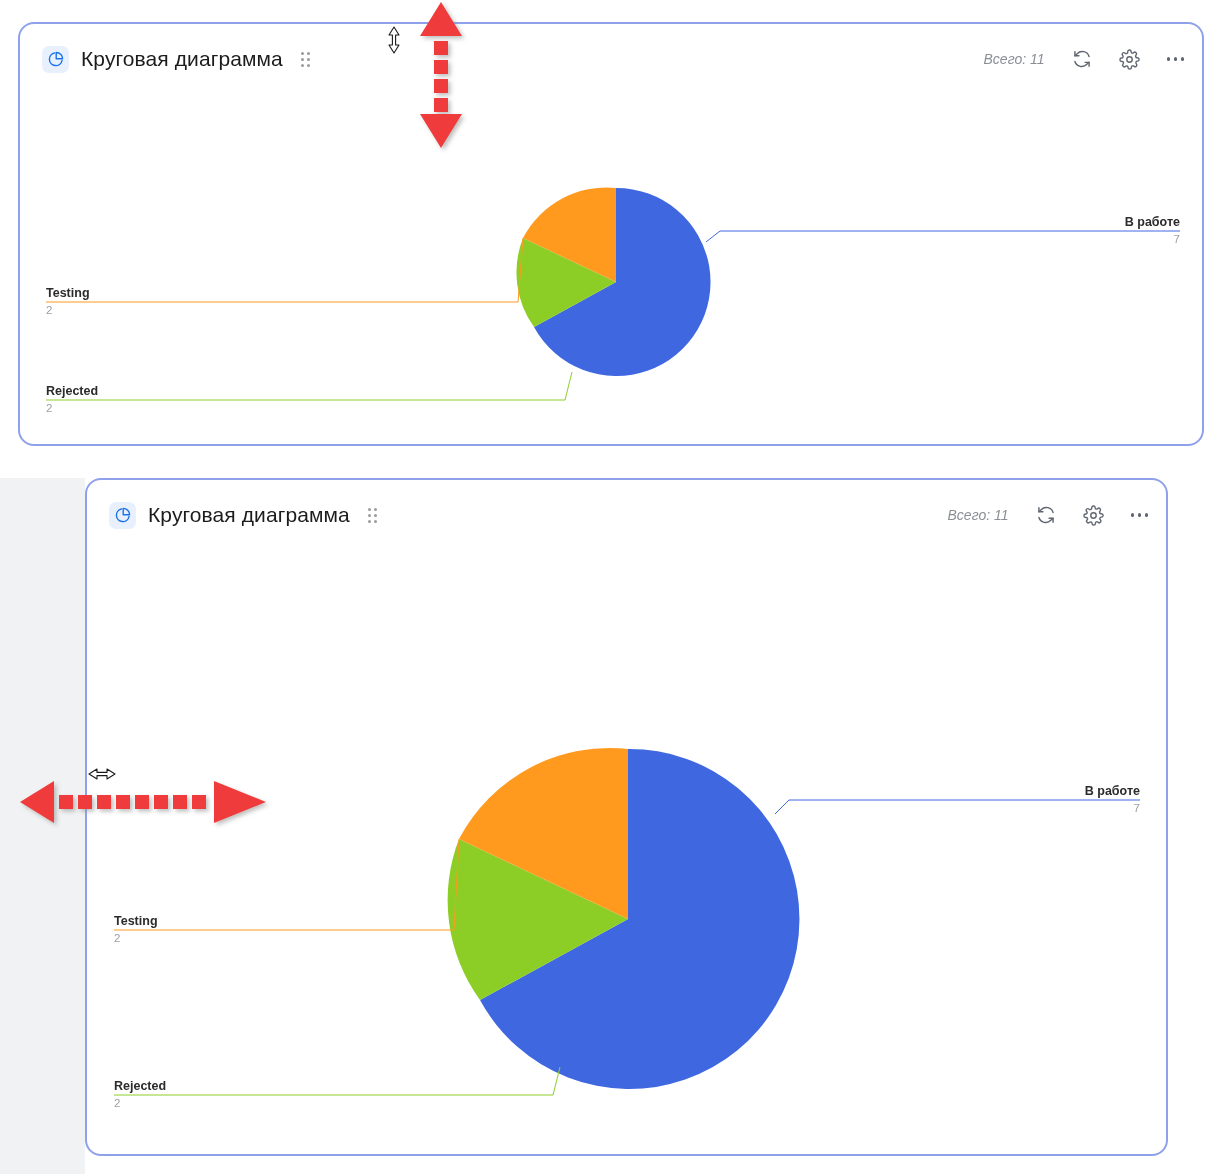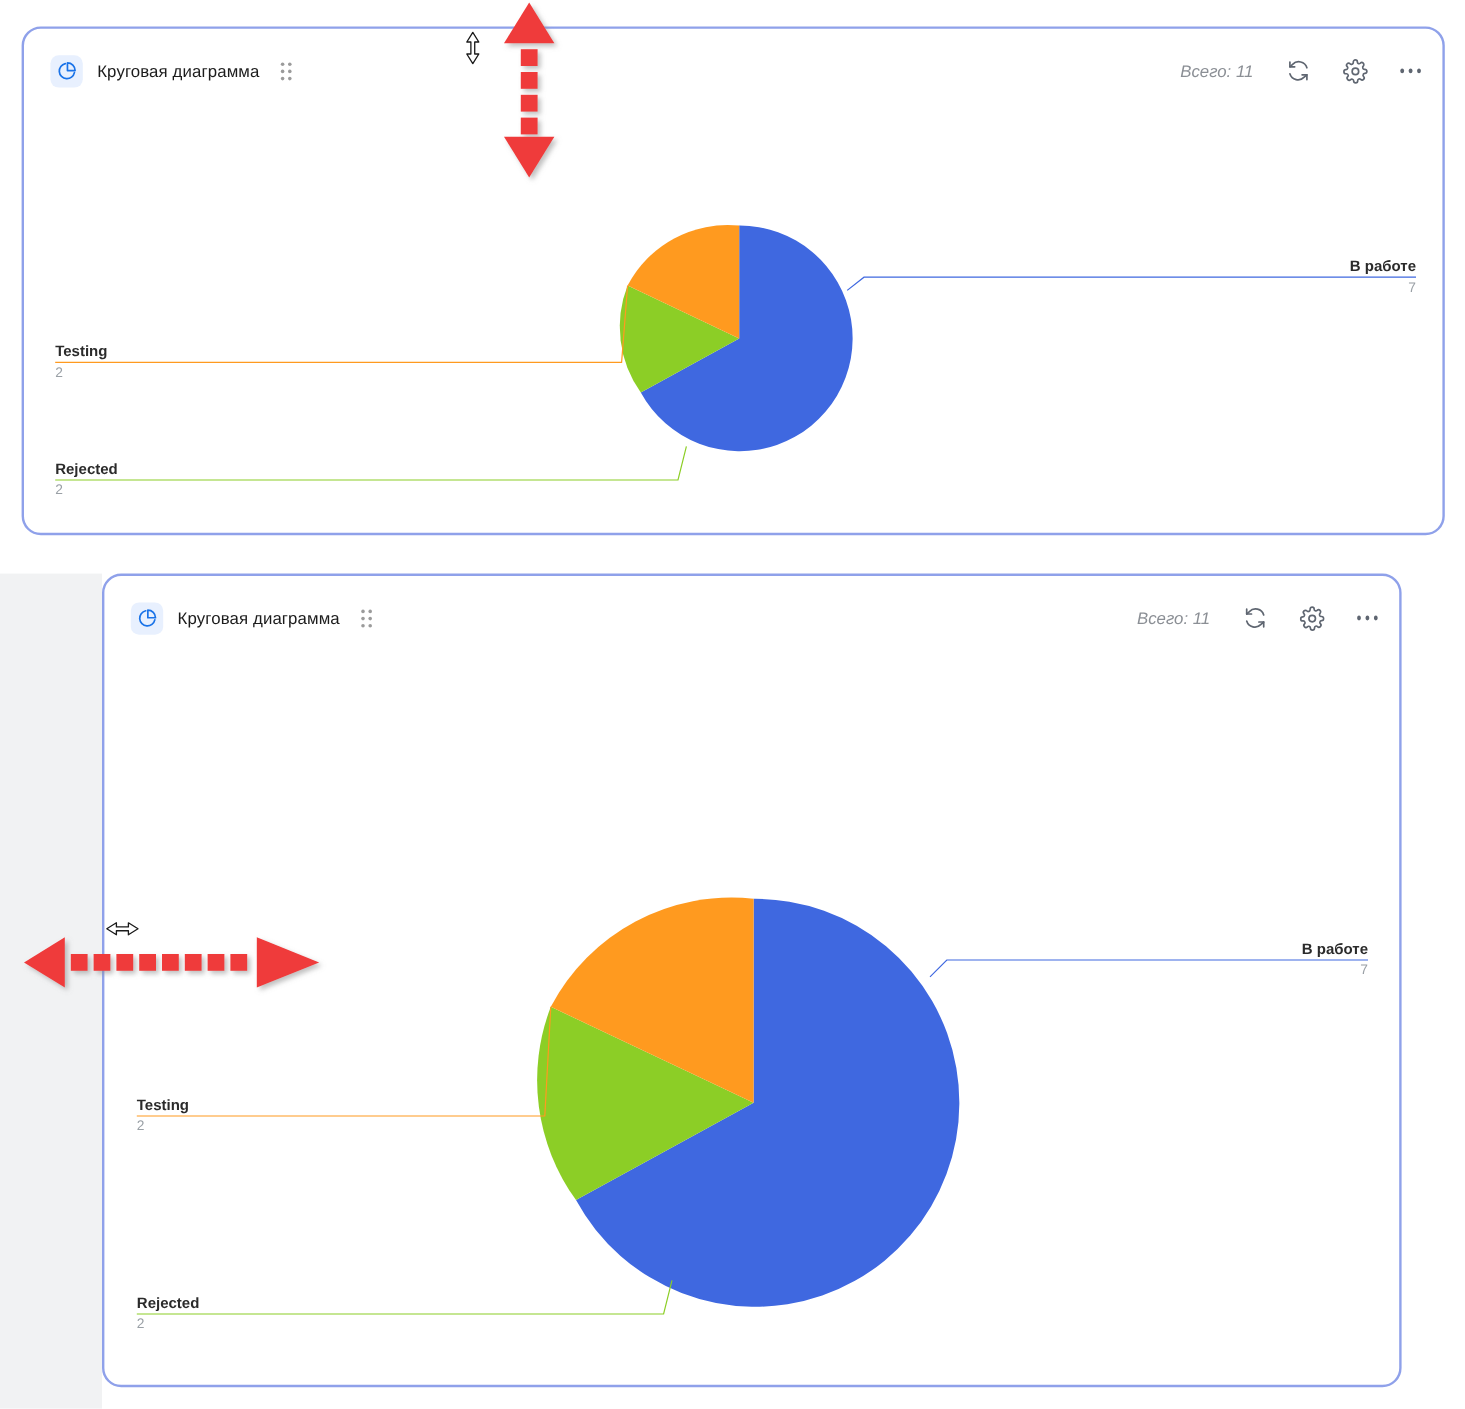--- a/index.html
+++ b/index.html
@@ -78,21 +78,21 @@
     height: 27px;
     border-radius: 7px;
     background: #e8f0fe;
     display: flex;
     align-items: center;
     justify-content: center;
     flex: none;
   }
   .chart-icon-badge svg { display: block; }
   .panel-title {
-    font-size: 14px;
+    font-size: 21px;
     font-weight: 400;
     color: #1c1c1c;
     white-space: nowrap;
     letter-spacing: 0.1px;
   }
   .drag-handle {
     display: grid;
     grid-template-columns: 3px 3px;
     grid-template-rows: 3px 3px 3px;
     gap: 3px;

